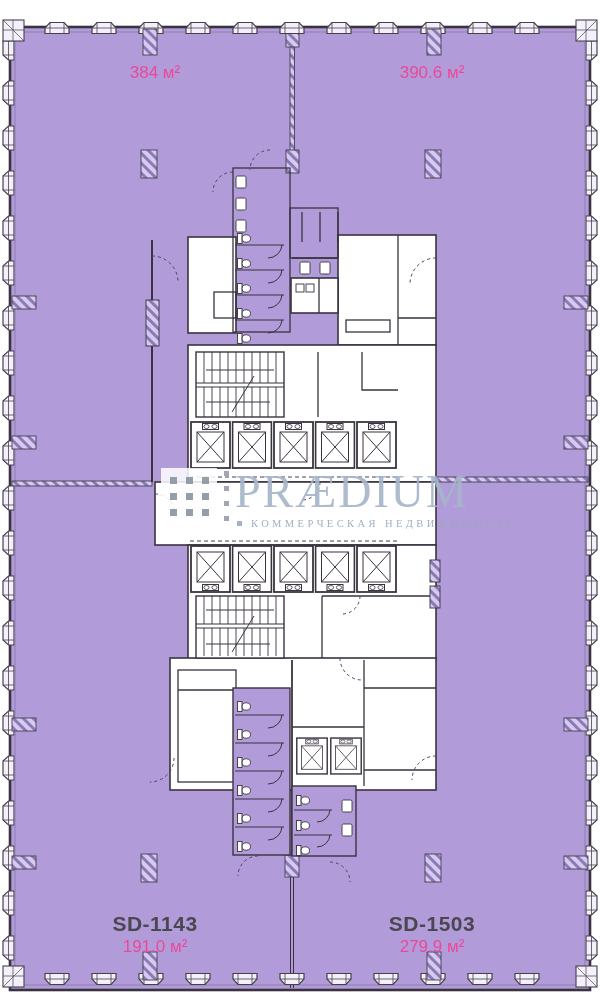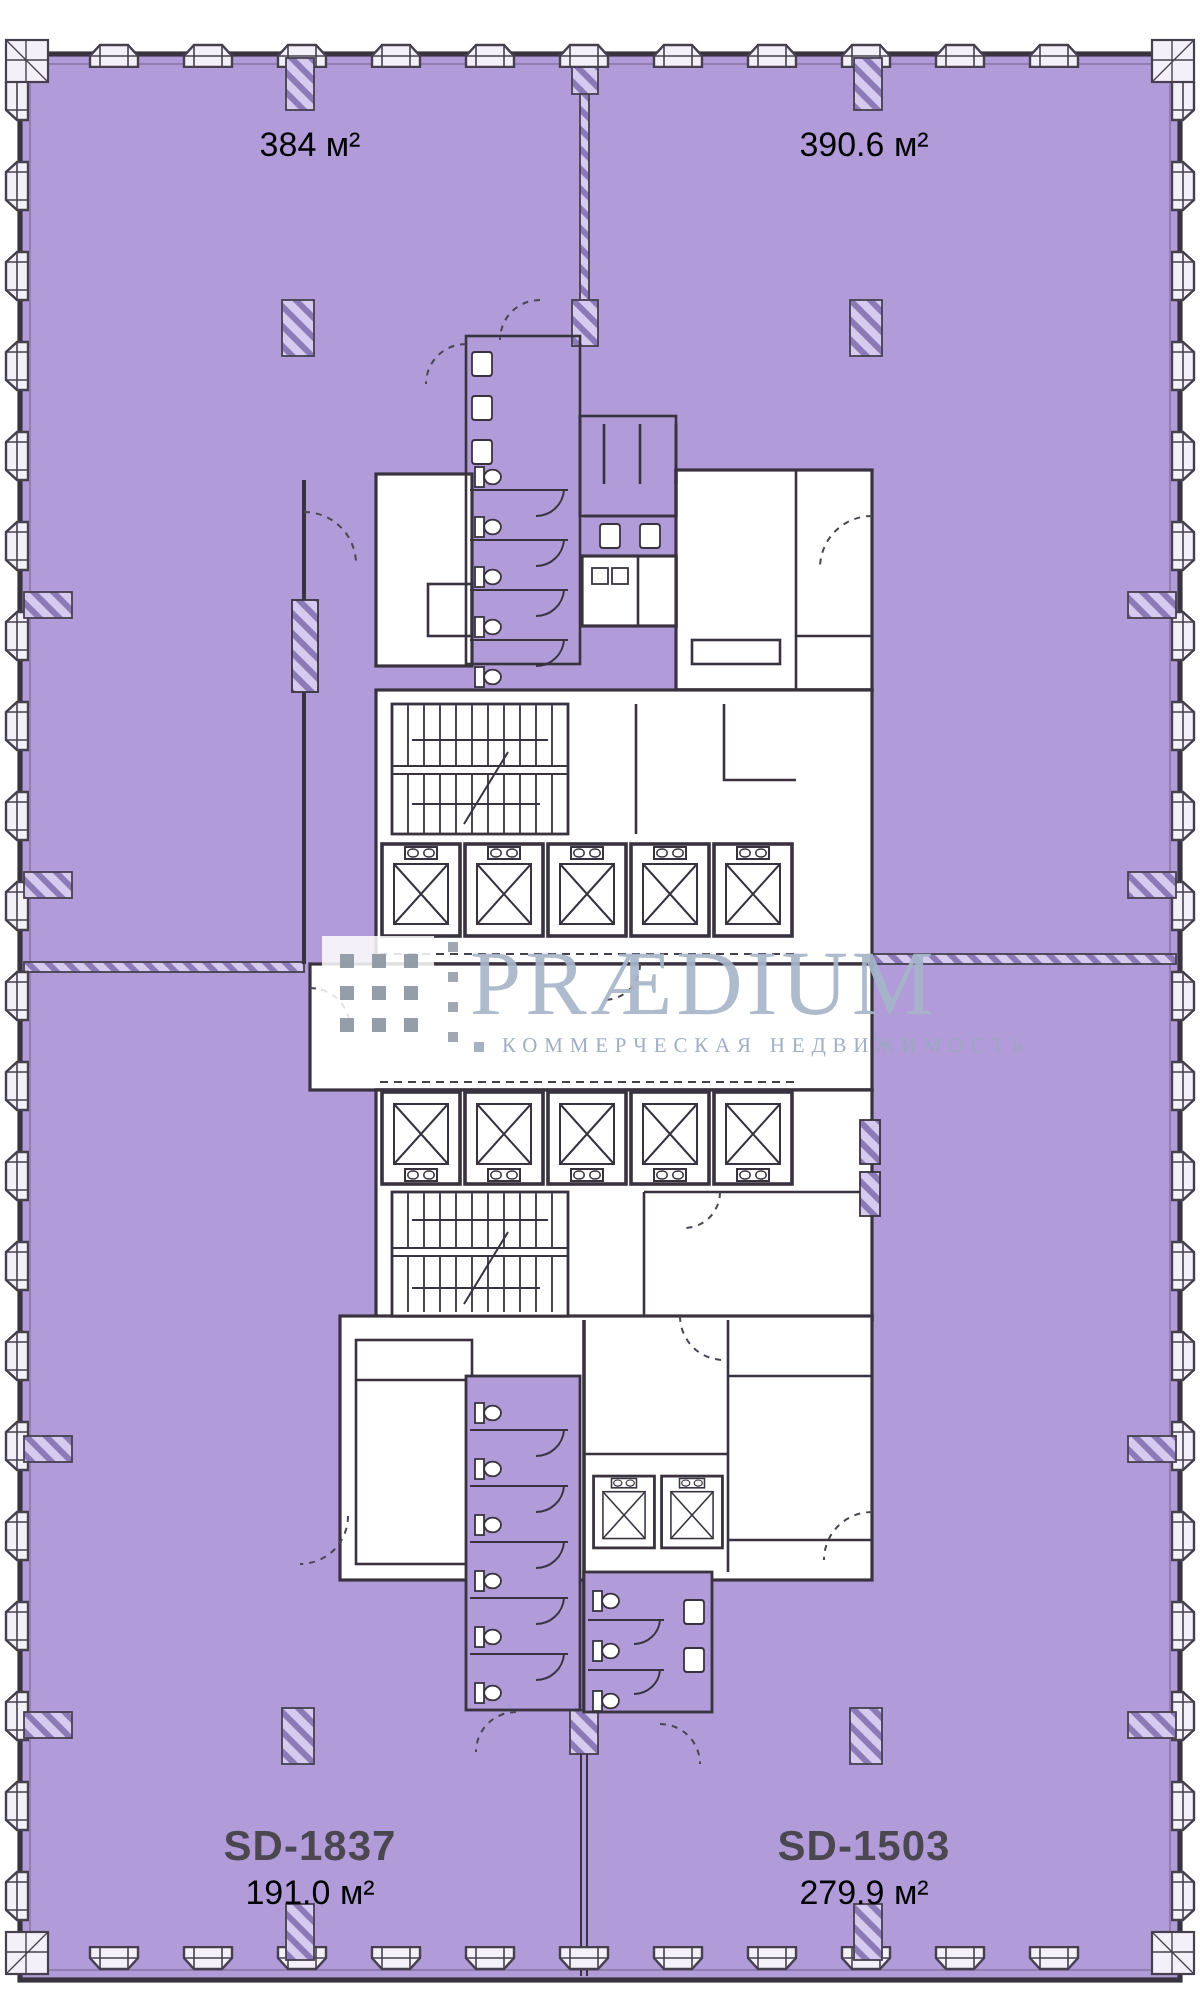--- a/index.html
+++ b/index.html
@@ -1,21 +1,21 @@
 <!DOCTYPE html>
 <html><head>
 <meta charset="utf-8">
 <style>
   html,body{margin:0;padding:0;background:#fff;}
   .stage{position:relative;width:600px;height:1007px;background:#fff;overflow:hidden;
          font-family:"Liberation Sans",sans-serif;}
   .stage svg{position:absolute;left:0;top:0;}
   .unit-label{position:absolute;width:220px;text-align:center;pointer-events:auto;}
   .unit-id{font-size:21px;font-weight:bold;color:#4b4750;letter-spacing:.5px;}
-  .unit-area{font-size:17px;color:#000000;margin-top:1px;}
+  .unit-area{font-size:17px;color:#ec4899;margin-top:1px;}
   .wm{position:absolute;left:161px;top:468px;display:flex;align-items:flex-start;pointer-events:none;}
   .wm-logo{width:56px;height:56px;background:rgba(255,255,255,.85);display:grid;
            grid-template-columns:repeat(3,7px);grid-template-rows:repeat(3,7px);
            gap:9px;justify-content:center;align-content:center;}
   .wm-logo i{background:rgba(143,152,164,.95);display:block;}
   .wm-sep{display:flex;flex-direction:column;justify-content:space-between;height:50px;margin:3px 6px 0 7px;}
   .wm-sep i{width:5px;height:5px;background:rgba(143,152,164,.85);display:block;}
   .wm-text{display:flex;flex-direction:column;}
   .wm-brand{font-family:"Liberation Serif",serif;font-size:46px;line-height:48px;
             color:rgba(166,181,201,.92);letter-spacing:2px;font-weight:normal;}
@@ -277,21 +277,21 @@
   <div class="unit-area">384 м²</div>
 </div>
 <div class="unit-label" style="left:322px;top:62px;">
   <div class="unit-area">390.6 м²</div>
 </div>
 <div class="unit-label" style="left:322px;top:912px;">
   <div class="unit-id">SD-1503</div>
   <div class="unit-area">279.9 м²</div>
 </div>
 <div class="unit-label" style="left:45px;top:912px;">
-  <div class="unit-id">SD-1837</div>
+  <div class="unit-id">SD-1143</div>
   <div class="unit-area">191.0 м²</div>
 </div>
 
 <div class="wm">
   <div class="wm-logo">
     <i></i>
         <i></i>
         <i></i>
         <i></i>
         <i></i>

